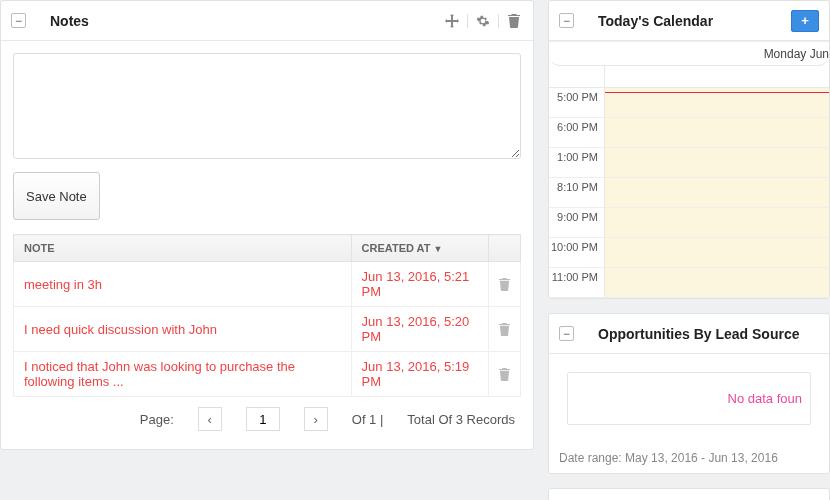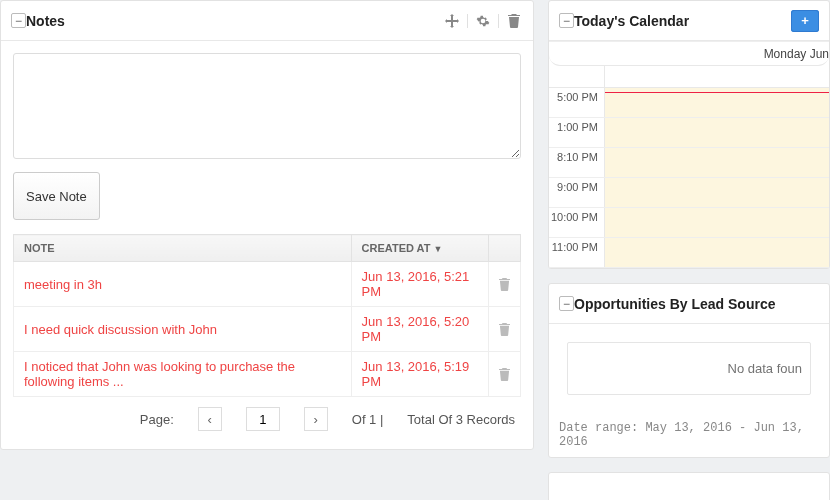--- a/index.html
+++ b/index.html
@@ -2,21 +2,21 @@
 <html><head>
 <meta charset="utf-8">
 <style>
   * { box-sizing: border-box; margin: 0; padding: 0; }
   html, body { width: 830px; height: 500px; overflow: hidden; font-family: "Helvetica Neue", Arial, sans-serif; font-size: 13px; color: #333; background: #eef0f2; }
   .page { display: flex; gap: 14px; width: 830px; height: 500px; }
   .col-left { width: 534px; flex: none; }
   .col-right { width: 282px; flex: none; }
   .panel { background: #fff; border: 1px solid #e2e2e2; border-radius: 3px; margin-bottom: 14px; }
   .panel-header { display: flex; align-items: center; height: 40px; padding: 0 10px; border-bottom: 1px solid #e8e8e8; }
-  .panel-header .title { font-weight: 700; font-size: 14px; color: #222; margin-left: 0; }
+  .panel-header .title { font-weight: 700; font-size: 14px; color: #222; margin-left: 24px; }
   .panel-header .spacer { flex: 1; }
   .toggle-box { width: 15px; height: 15px; border: 1px solid #bbb; border-radius: 2px; display: flex; align-items: center; justify-content: center; cursor: pointer; color: #666; font-size: 12px; line-height: 1; }
   .hdr-icon { width: 18px; height: 18px; display: flex; align-items: center; justify-content: center; color: #888; cursor: pointer; }
   .hdr-sep { width: 1px; height: 14px; background: #e0e0e0; margin: 0 6px; }
   .panel-body { padding: 12px; }
   textarea.note { width: 100%; height: 106px; border: 1px solid #ddd; border-radius: 3px; padding: 6px; font: inherit; resize: both; }
   .btn { display: inline-flex; align-items: center; height: 48px; padding: 0 12px; background: linear-gradient(#fff,#f3f3f3); border: 1px solid #ccc; border-radius: 3px; font-size: 13px; color: #333; cursor: pointer; margin-top: 10px; }
   table.list { width: 100%; border-collapse: collapse; margin-top: 14px; }
   table.list thead th { background: linear-gradient(#f7f7f7,#efefef); font-size: 11px; font-weight: 700; text-align: left; color: #666; padding: 7px 10px; border: 1px solid #e2e2e2; }
   table.list tbody td { padding: 7px 10px; border: 1px solid #eee; font-size: 13px; color: #ef4444; }
@@ -29,22 +29,22 @@
   .cal-add { width: 28px; height: 22px; background: #3b8ee3; border-radius: 3px; display: flex; align-items: center; justify-content: center; color: #fff; font-weight: 700; cursor: pointer; box-shadow: inset 0 0 0 1px #2f7ad0; }
   .cal { border-top: 1px solid #eee; }
   .cal-dayhdr { height: 24px; display: flex; align-items: center; justify-content: flex-end; padding-right: 0; font-size: 12px; color: #444; border-bottom: 1px solid #e8e8e8; overflow: hidden; white-space: nowrap; border-radius: 11px; }
   .cal-allday { height: 22px; border-bottom: 1px solid #e8e8e8; display: flex; }
   .cal-allday .gutter { width: 56px; border-right: 1px solid #e8e8e8; }
   .cal-rows { }
   .cal-row { height: 30px; display: flex; border-bottom: 1px solid #eee; }
   .cal-row .time { width: 56px; font-size: 11px; color: #555; display: flex; align-items: flex-start; justify-content: flex-end; padding: 3px 6px 0 0; border-right: 1px solid #e8e8e8; }
   .cal-row .slot { flex: 1; background: #fdf6df; position: relative; }
   .now-line { position: absolute; left: 0; right: 0; top: 4px; height: 1px; background: #e24; }
-  .panel-footer { padding: 8px 10px; font-size: 12px; color: #888; font-family: Liberation Mono, monospace; }
-  .opps-body { padding: 18px; text-align: right; color: #737373; overflow: hidden; white-space: nowrap; }
+  .panel-footer { padding: 8px 10px; font-size: 12px; color: #888; }
+  .opps-body { padding: 18px; text-align: right; color: #ec4899; overflow: hidden; white-space: nowrap; }
   .opps-box { border: 1px solid #e5e5e5; border-radius: 2px; padding: 18px 8px 18px 8px; }
   svg { display: block; }
 </style>
 </head>
 <body>
 
 <div class="page">
   <div class="col-left">
     <div class="panel">
       <div class="panel-header">
@@ -142,20 +142,24 @@
             <div class="gutter"></div>
           </div>
         <div class="cal-rows">
           <div class="cal-row">
             <div class="time">5:00 PM</div>
             <div class="slot">
                 <div class="now-line"></div>
               </div>
           </div>
           <div class="cal-row">
+            <div class="time">6:00 PM</div>
+            <div class="slot"></div>
+          </div>
+          <div class="cal-row">
             <div class="time">1:00 PM</div>
             <div class="slot"></div>
           </div>
           <div class="cal-row">
             <div class="time">8:10 PM</div>
             <div class="slot"></div>
           </div>
           <div class="cal-row">
             <div class="time">9:00 PM</div>
             <div class="slot"></div>

